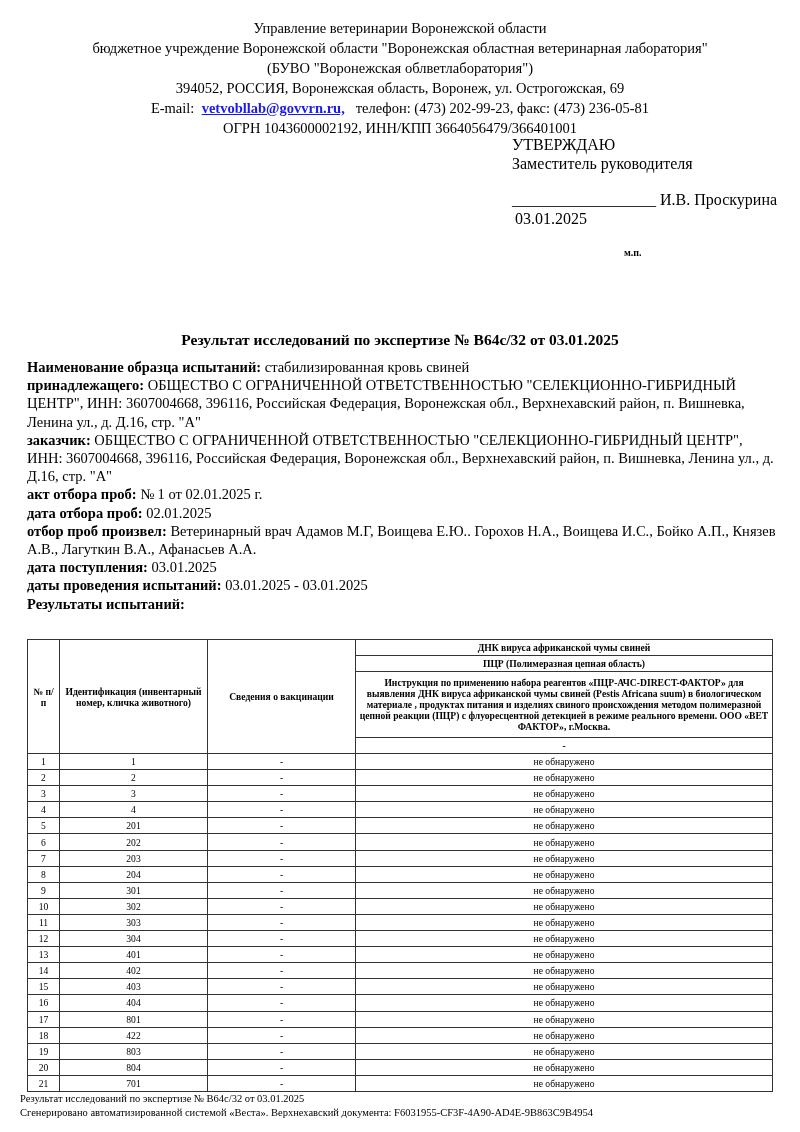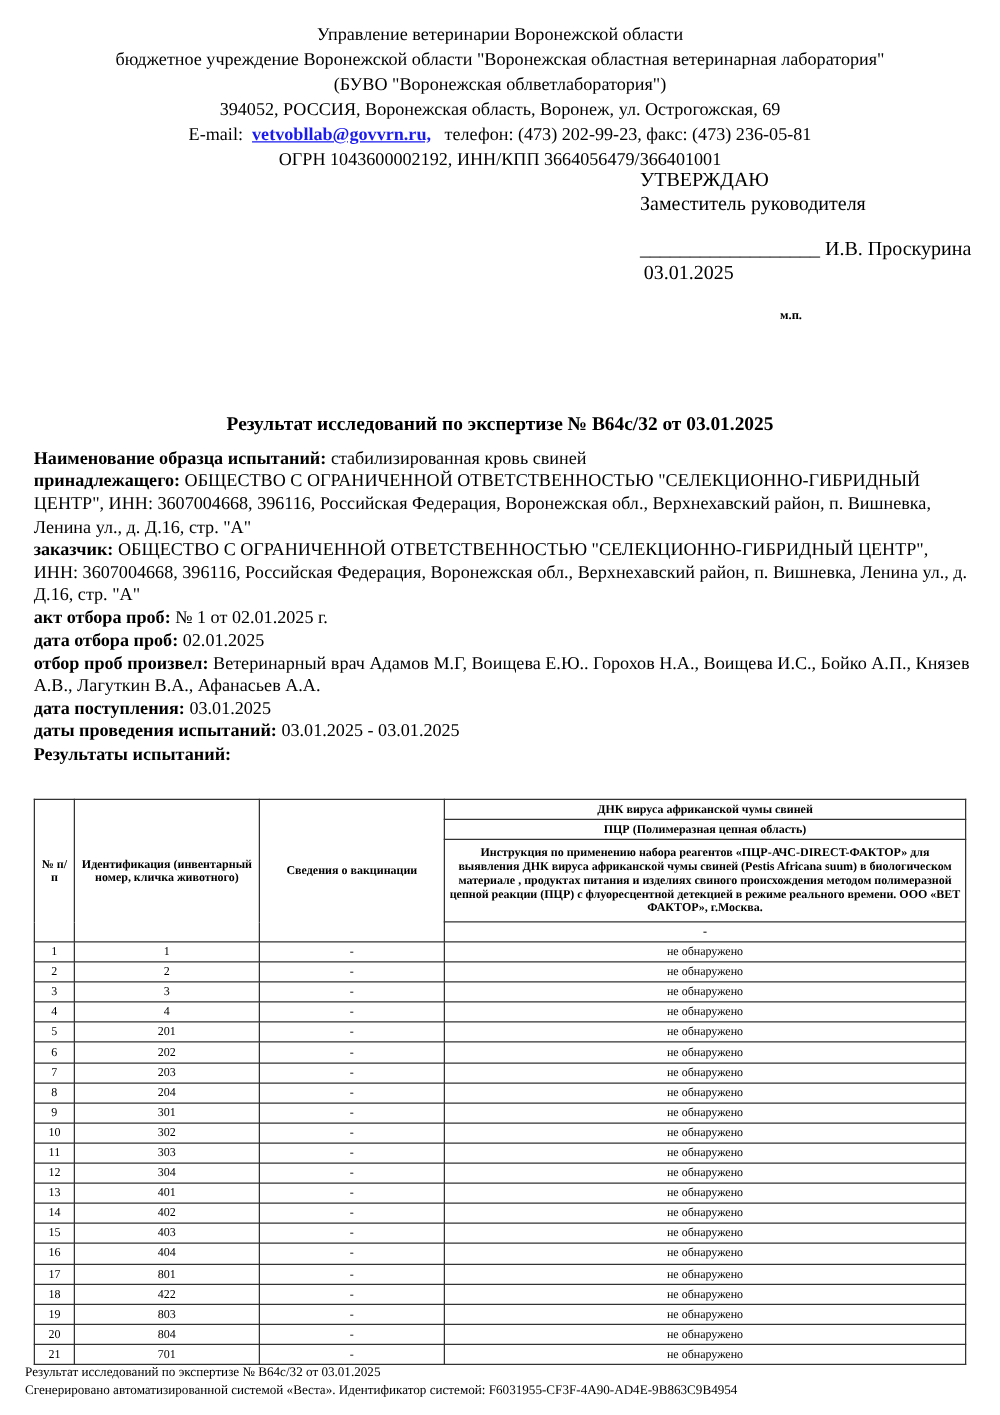--- a/index.html
+++ b/index.html
@@ -205,13 +205,13 @@
       <tr class="d">
         <td>21</td>
         <td>701</td>
         <td>-</td>
         <td>не обнаружено</td>
       </tr>
     </tbody>
 </table>
 
 <div class="foot" style="top:1092px">Результат исследований по экспертизе № В64с/32 от 03.01.2025</div>
-<div class="foot" style="top:1106px">Сгенерировано автоматизированной системой «Веста». Идентификатор системой: F6031955-CF3F-4A90-AD4E-9B863C9B4954</div>
+<div class="foot" style="top:1106px">Сгенерировано автоматизированной системой «Веста». Верхнехавский документа: F6031955-CF3F-4A90-AD4E-9B863C9B4954</div>
 
 </body></html>

